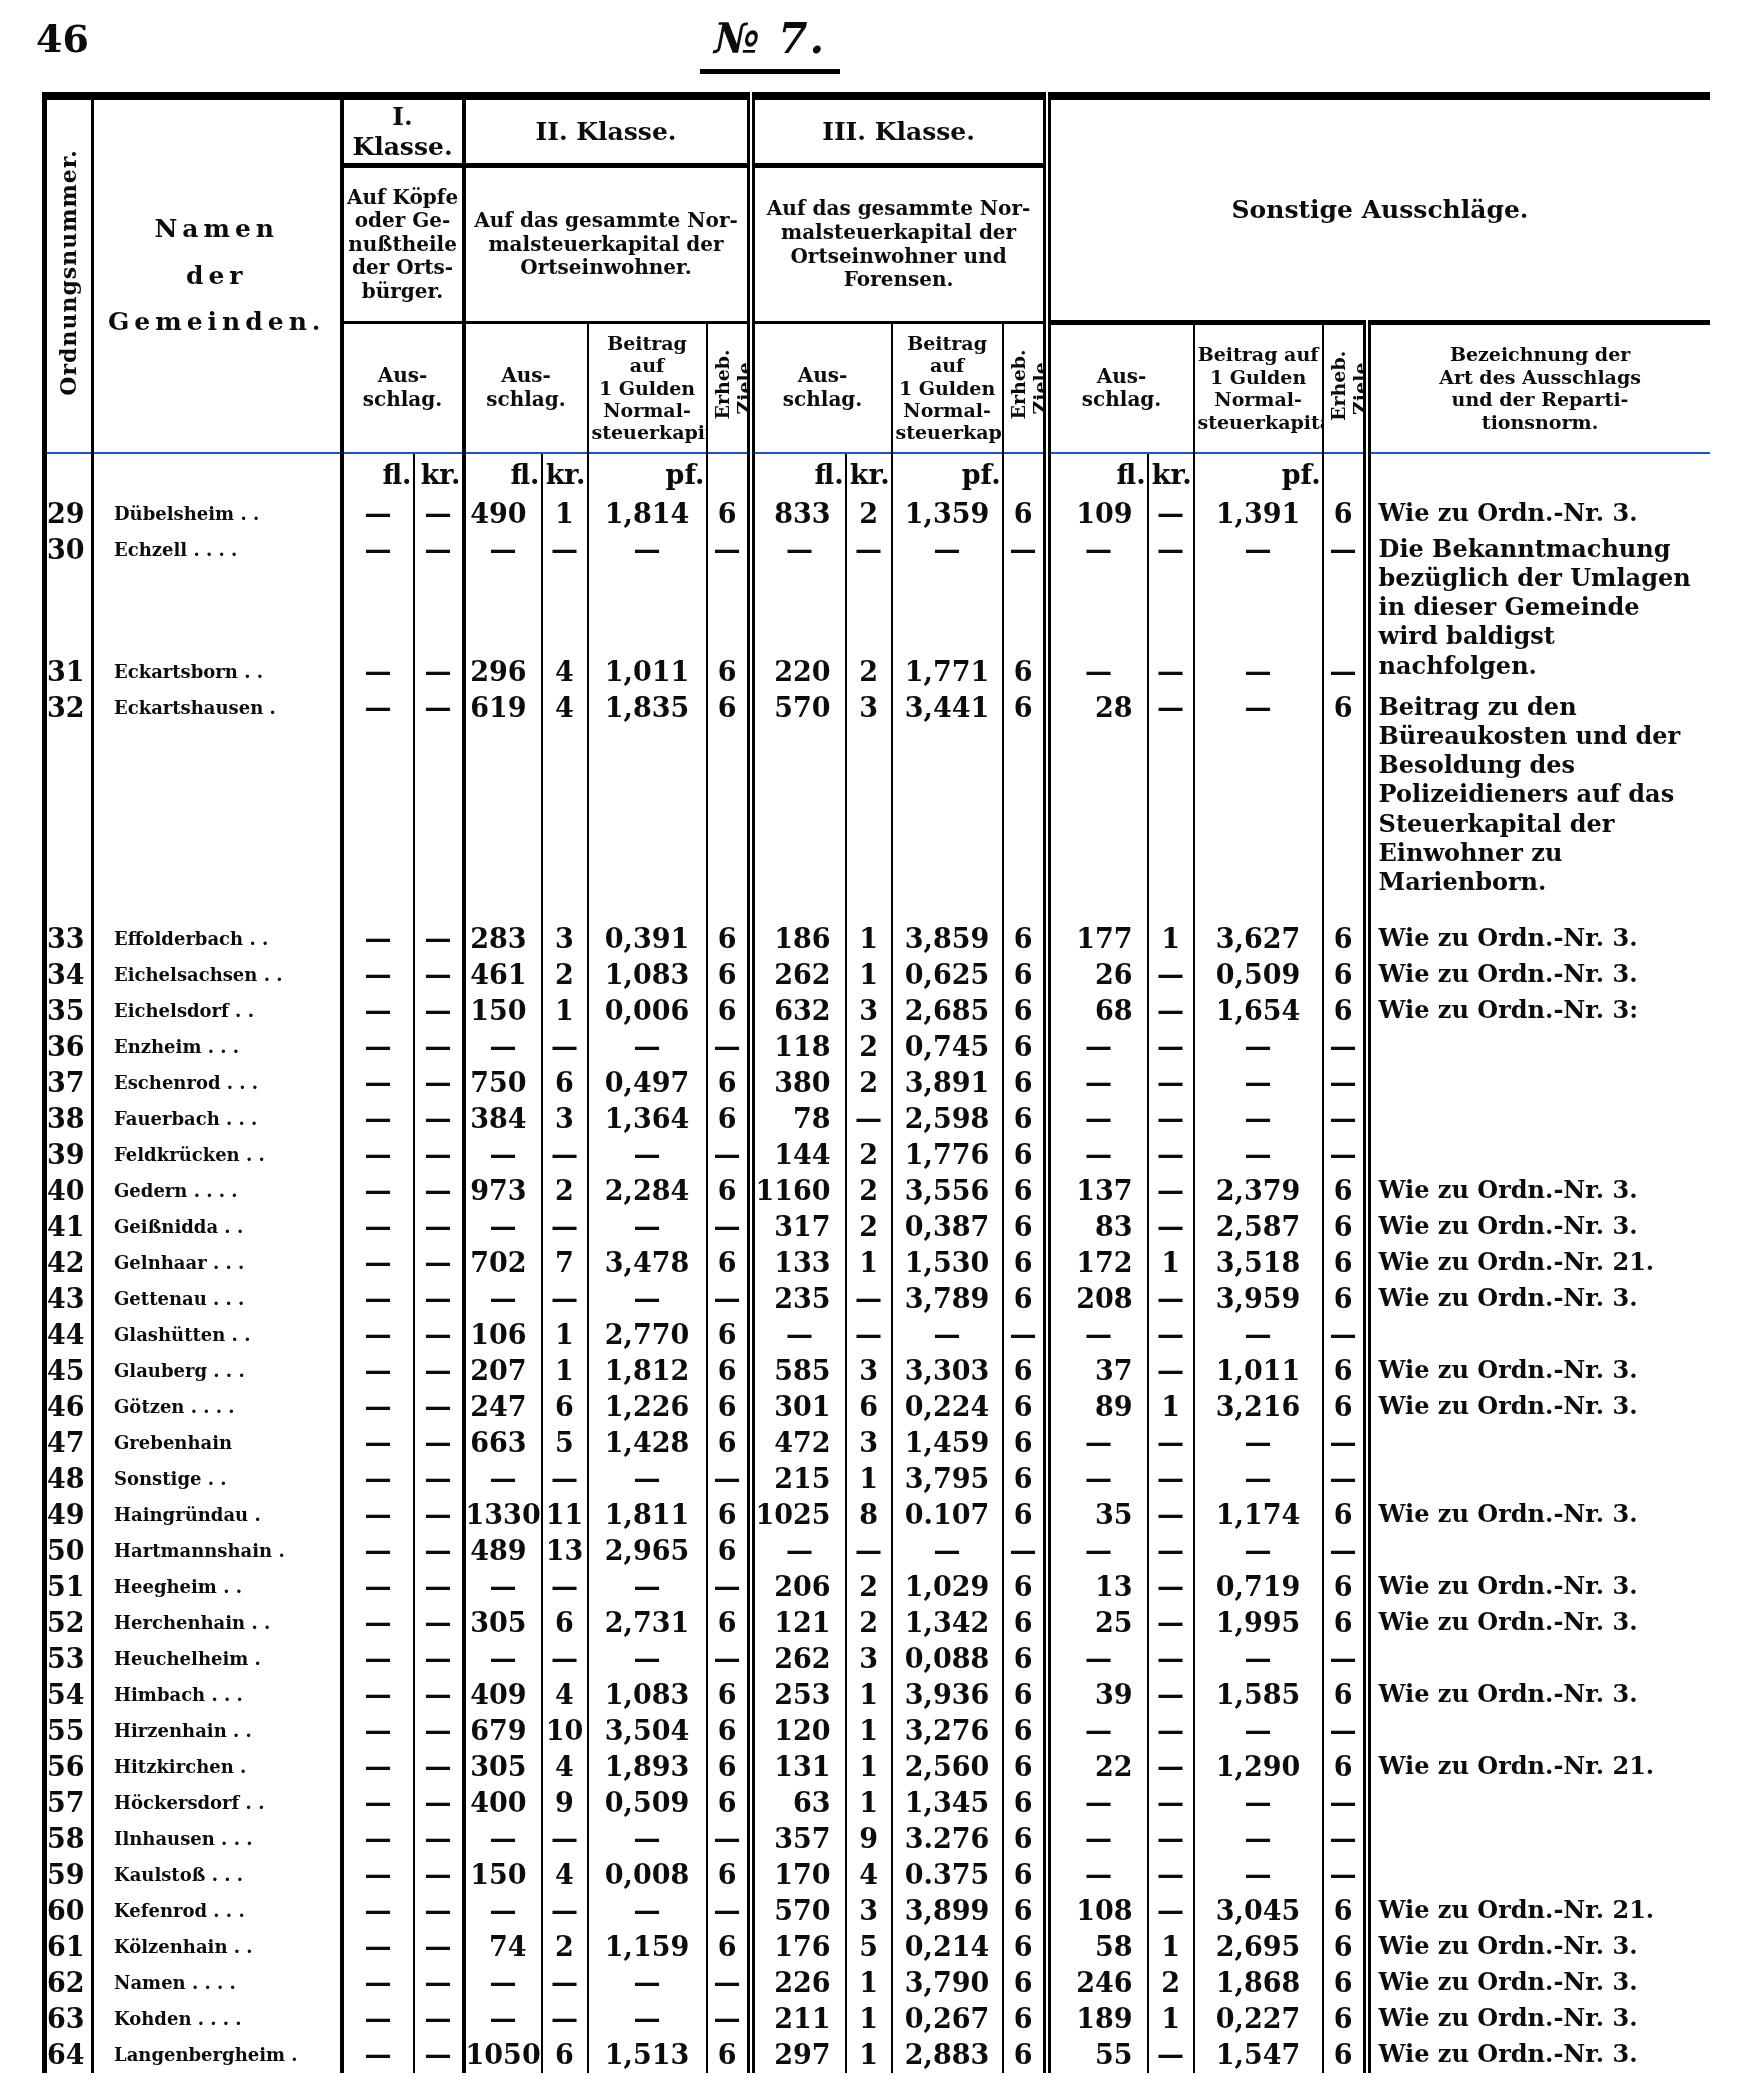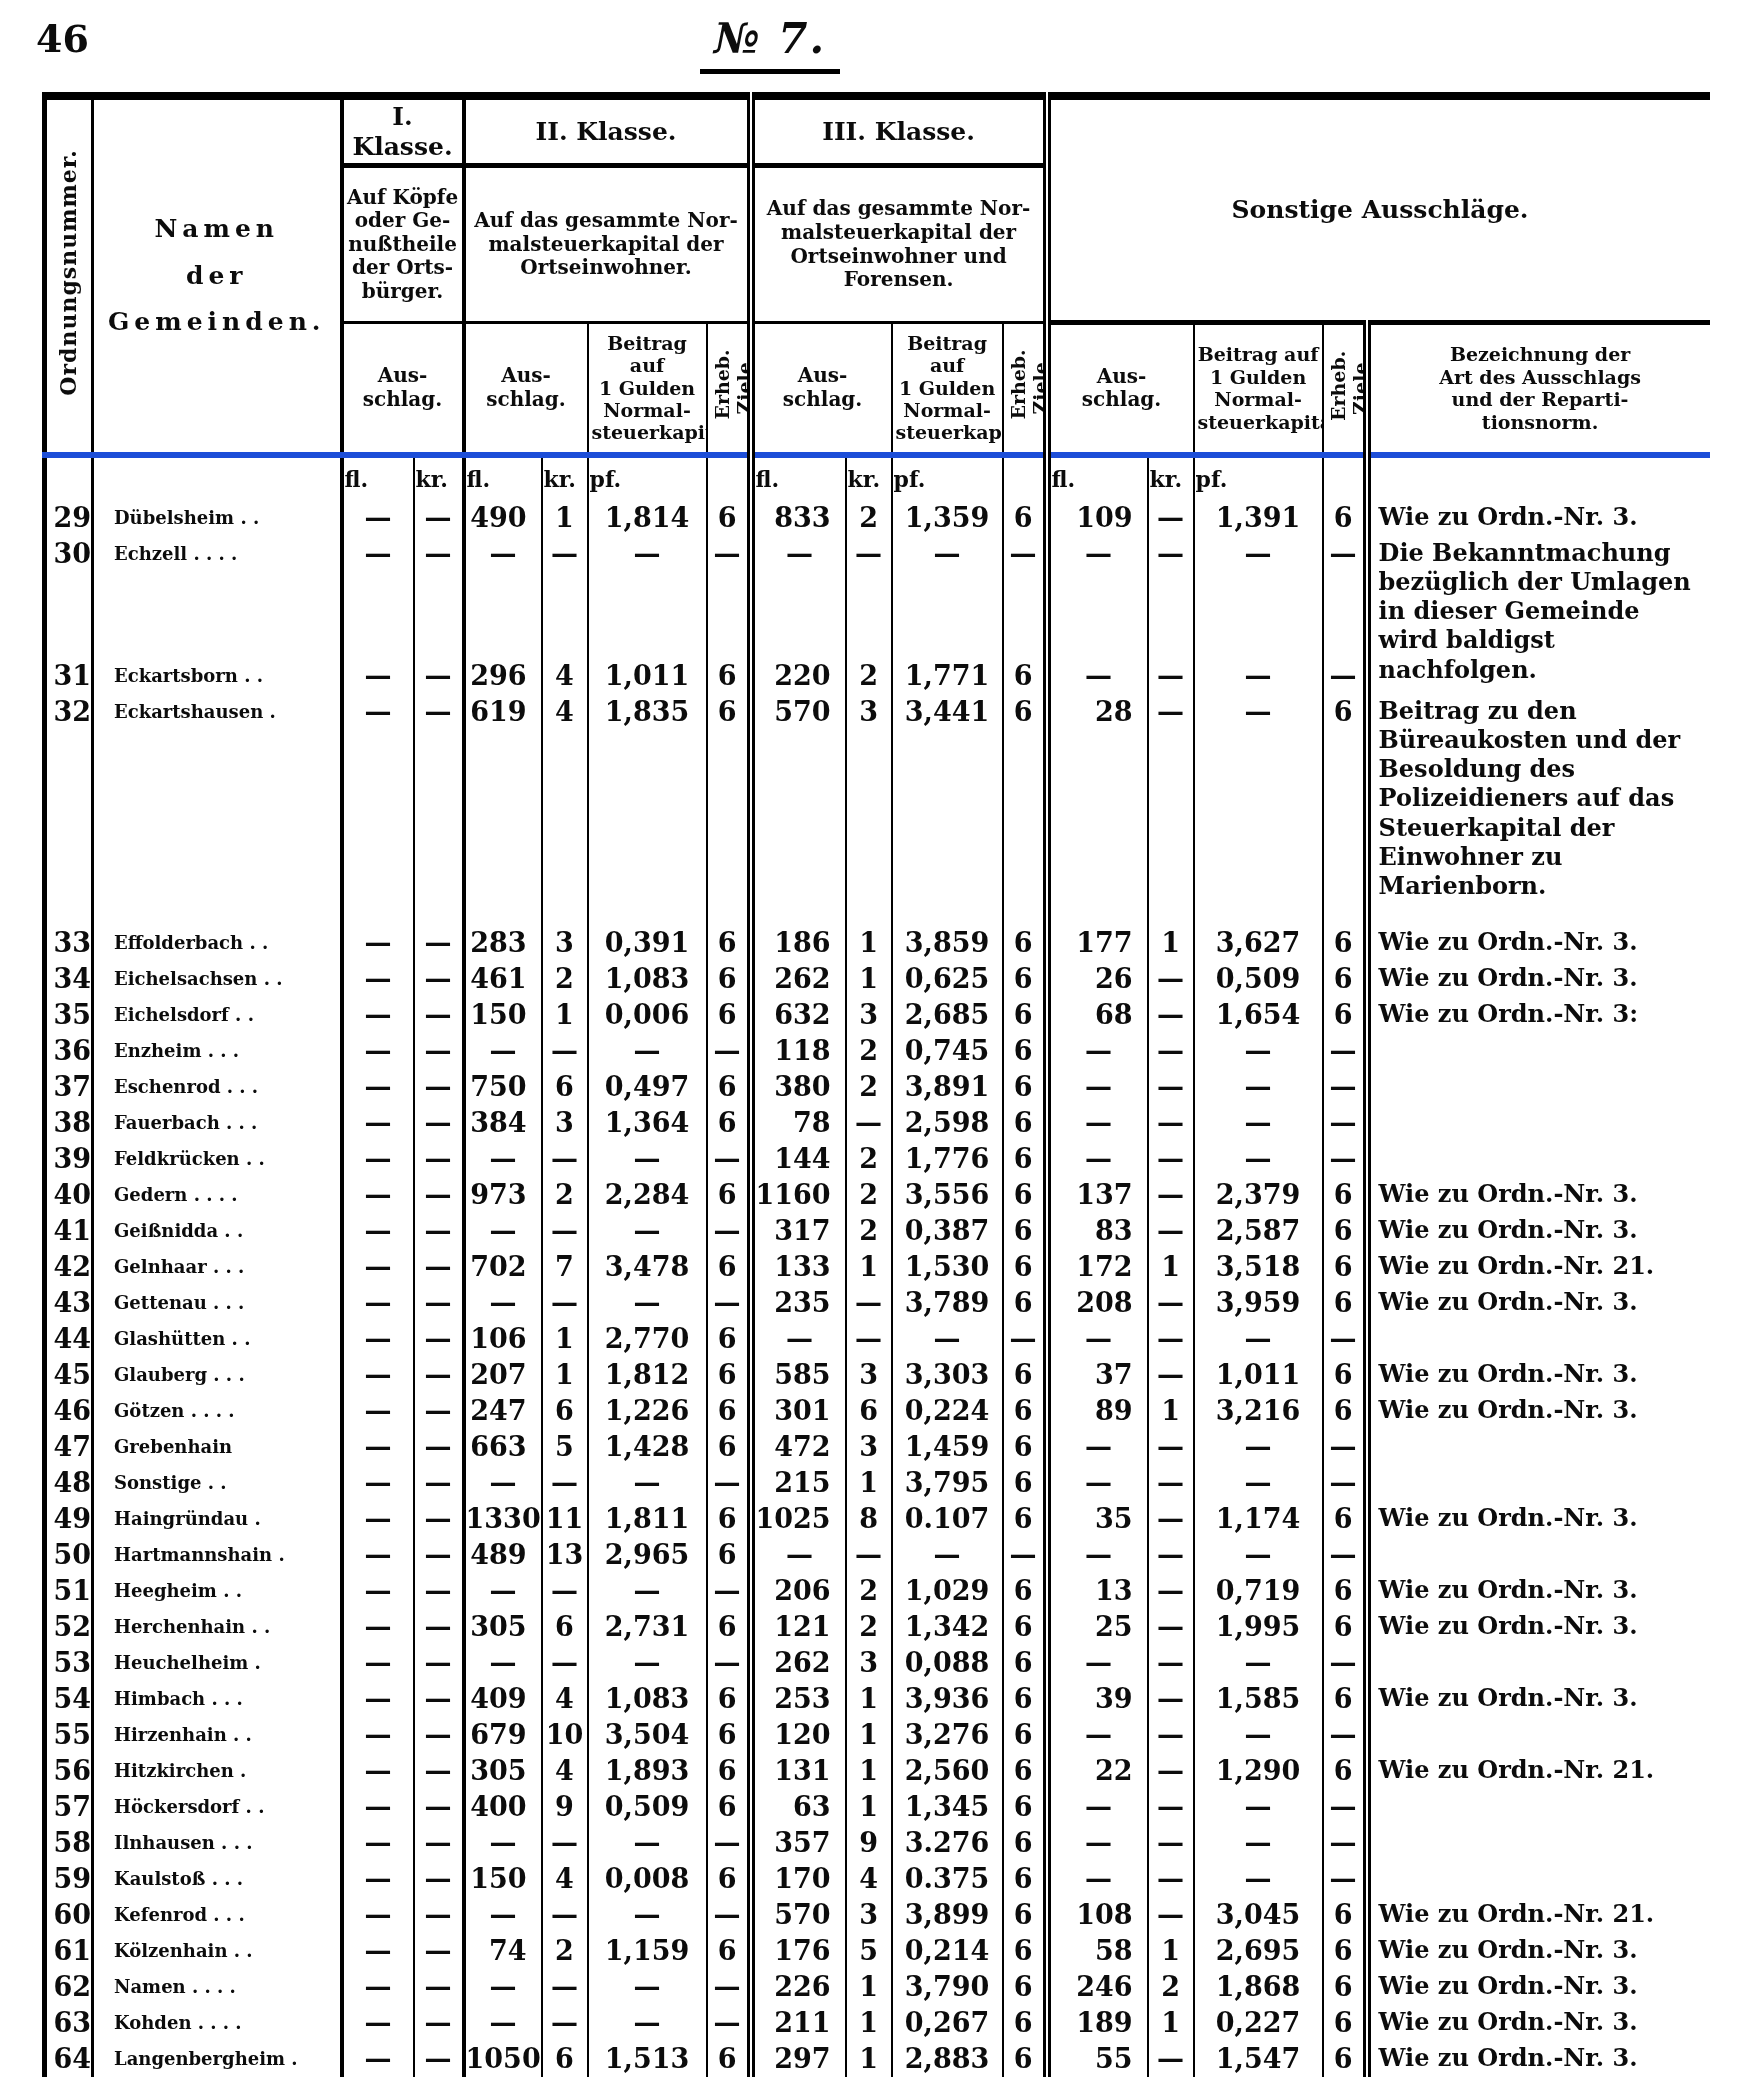--- a/index.html
+++ b/index.html
@@ -18,22 +18,22 @@
   th,td{overflow:hidden;}
   thead th{
     font-weight:700;text-align:center;vertical-align:middle;
     white-space:pre-line;line-height:1.18;padding:2px 3px;
   }
   .row-titles th{font-size:25px;height:46px;}
   .row-subs th{font-size:20px;height:149px;}
   .row-leaf th{font-size:20px;height:117px;}
   .leaf-beitrag{font-size:19px !important;}
   .row-units td{
-    font-size:22px;font-weight:700;text-align:left;height:40px;
-    border-top:6px solid #1d4ed8;
+    font-size:27px;font-weight:700;text-align:right;height:40px;
+    border-top:2px solid #1d4ed8;
   }
   .tbl-top{border-top:8px solid #000;}
   .bb4{border-bottom:5px solid #000;}
   .bb3{border-bottom:3px solid #000;}
   .bl5{border-left:5px solid #000;}
   .bl4{border-left:4px solid #000;}
   .bl3{border-left:3px solid #000;}
   .bl2{border-left:2px solid #000;}
   .bl6{border-left:8px double #000;}
   .vert{
@@ -41,21 +41,21 @@
     display:inline-block;font-weight:700;
   }
   .ord-head{font-size:22px;letter-spacing:1px;}
   .erheb-head{font-size:19px;height:111px;}
   .name-head{letter-spacing:5px;line-height:1.85 !important;}
   tbody tr{height:36px;}
   tbody td{
     font-size:27px;font-weight:700;vertical-align:middle;padding:0;
     line-height:1.0;
   }
-  td.ord{text-align:right;}
+  td.ord{text-align:left;}
   td.name{text-align:left;padding-left:20px;font-size:18px;white-space:nowrap;}
   td.num{text-align:right;padding-right:14px;}
   td.kr{text-align:center;}
   td.pf{text-align:center;}
   td.z{text-align:center;}
   td.dash{text-align:center !important;padding:0 !important;}
   td.remark{
     font-size:24px;line-height:1.22;text-align:left;vertical-align:top;
     padding:2px 4px 0 8px;white-space:normal;
   }

